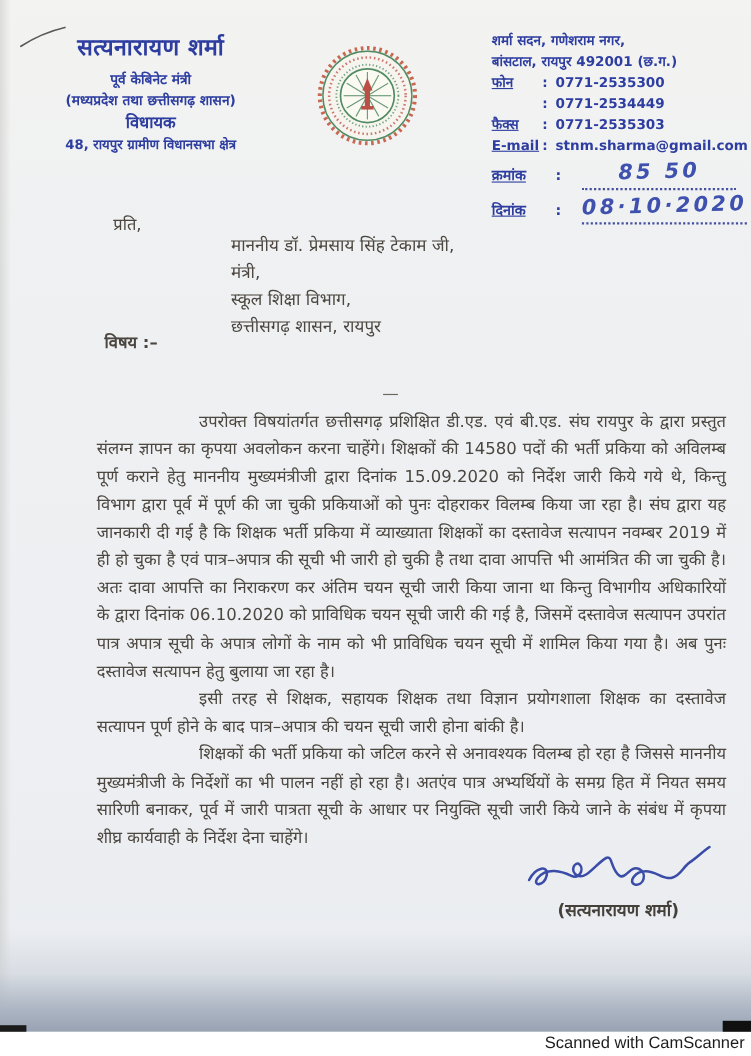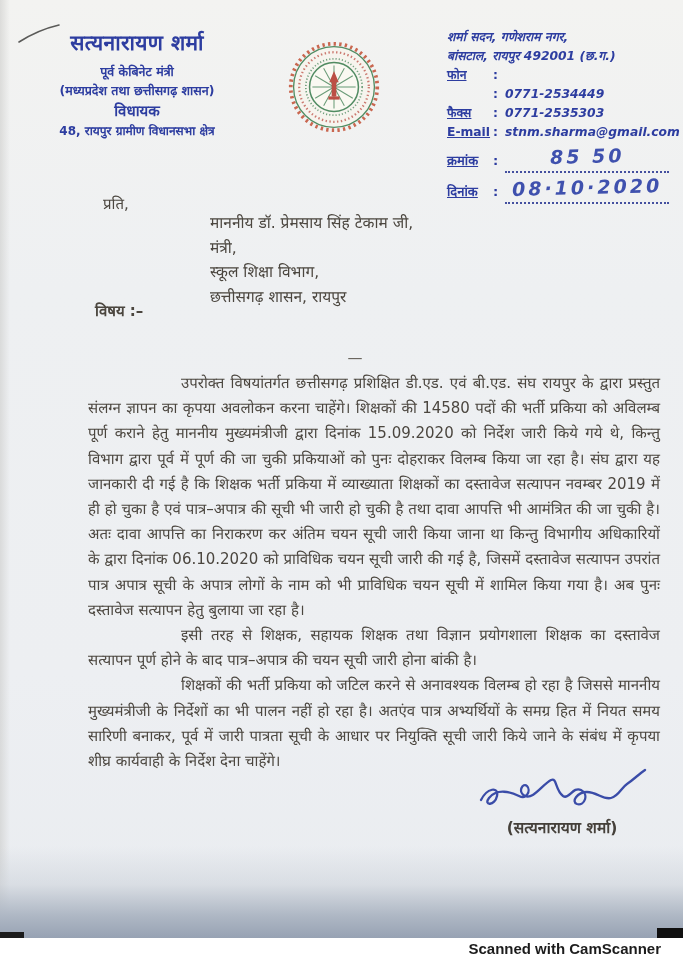--- a/index.html
+++ b/index.html
@@ -17,43 +17,43 @@
   .lh-t1{font-size:12.5px;font-weight:bold;line-height:19px;margin-top:4px;}
   .lh-t2{font-size:12.5px;font-weight:bold;line-height:19px;}
   .lh-t3{font-size:15px;font-weight:bold;line-height:22px;}
   .lh-t4{font-size:12px;font-weight:bold;line-height:19px;}
   .penmark{position:absolute;left:16px;top:20px;}
   .seal{position:absolute;left:287px;top:40px;width:94px;height:94px;opacity:.88;}
   .lh-right{position:absolute;left:447px;top:28px;width:222px;color:#2d3da0;font-size:12.3px;font-weight:bold;}
   .lh-row{display:flex;line-height:19px;}
   .lh-lab{width:46px;flex:none;text-decoration:underline;}
   .lh-col{width:12px;flex:none;}
-  .lh-val{flex:1;font-style:italic;}
-  .ref-row{display:flex;align-items:flex-end;margin-top:3px;line-height:24px;font-size:13px;}
+  .lh-val{flex:1;}
+  .ref-row{display:flex;align-items:flex-end;margin-top:3px;line-height:24px;font-size:13px;gap:12px;}
   .dotline{flex:1;border-bottom:2px dotted #44509f;text-align:center;}
   .hand{font-style:italic;color:#3f51ae;font-size:19px;font-weight:bold;letter-spacing:3px;
     display:inline-block;transform:rotate(-1.5deg);line-height:22px;}
   
   .ink{color:#4b463f;}
   .pratii{position:absolute;left:103px;top:193px;font-size:15px;}
   .recipient{position:absolute;left:185px;top:211px;font-size:15.5px;line-height:24.5px;margin-left:25px;}
   .subject{position:absolute;left:95px;top:299px;width:562px;display:flex;font-size:15px;line-height:24px;flex-direction:column;}
   .subj-lab{width:90px;flex:none;font-weight:bold;}
   .subj-txt{flex:1;text-align:justify;}
   .divider{position:absolute;left:95px;top:349px;width:520px;text-align:center;font-size:15px;color:#6b665f;}
   .bodytext{position:absolute;left:88px;top:371px;width:572px;font-size:15px;line-height:25.2px;text-align:justify;}
   .bodytext p{margin:0;text-indent:93px;}
   
   .sig{position:absolute;right:26px;top:766px;width:190px;text-align:center;}
   .sig-name{font-size:15.5px;font-weight:bold;color:#45403a;margin-top:-2px;}
   
   .scan-shadow{position:absolute;left:0;top:846px;width:683px;height:92px;
     background:linear-gradient(180deg,rgba(236,238,241,0) 0%,rgba(203,209,217,.55) 42%,#aeb7c4 76%,#97a2b3 100%);}
   .cam-bar{position:absolute;left:0;top:938px;width:683px;height:22px;background:#ffffff;}
-  .cam-text{position:absolute;right:22px;top:2px;font-size:15px;font-weight:700;color:#1c1c1c;
+  .cam-text{position:absolute;right:6px;top:2px;font-size:15px;font-weight:400;color:#1c1c1c;
     font-family:"Liberation Sans","DejaVu Sans",sans-serif;}
   .corner-l{position:absolute;left:0;top:932px;width:24px;height:8px;background:#1b1b1b;}
   .corner-r{position:absolute;right:0;top:928px;width:26px;height:12px;background:#101010;}
 </style>
 </head>
 <body>
 
 <div id="page">
 
   <div class="edge-left"></div>
@@ -97,20 +97,21 @@
   <div class="lh-right">
     <div class="lh-row">
         <span class="lh-val">शर्मा सदन, गणेशराम नगर,</span>
       </div>
     <div class="lh-row">
         <span class="lh-val">बांसटाल, रायपुर 492001 (छ.ग.)</span>
       </div>
     <div class="lh-row">
       <span class="lh-lab">फोन</span>
       <span class="lh-col">:</span>
+      <span class="lh-val">0771-2535300</span>
     </div>
     <div class="lh-row">
       <span class="lh-lab"></span>
       <span class="lh-col">:</span>
       <span class="lh-val">0771-2534449</span>
     </div>
     <div class="lh-row">
       <span class="lh-lab">फैक्स</span>
       <span class="lh-col">:</span>
       <span class="lh-val">0771-2535303</span>

